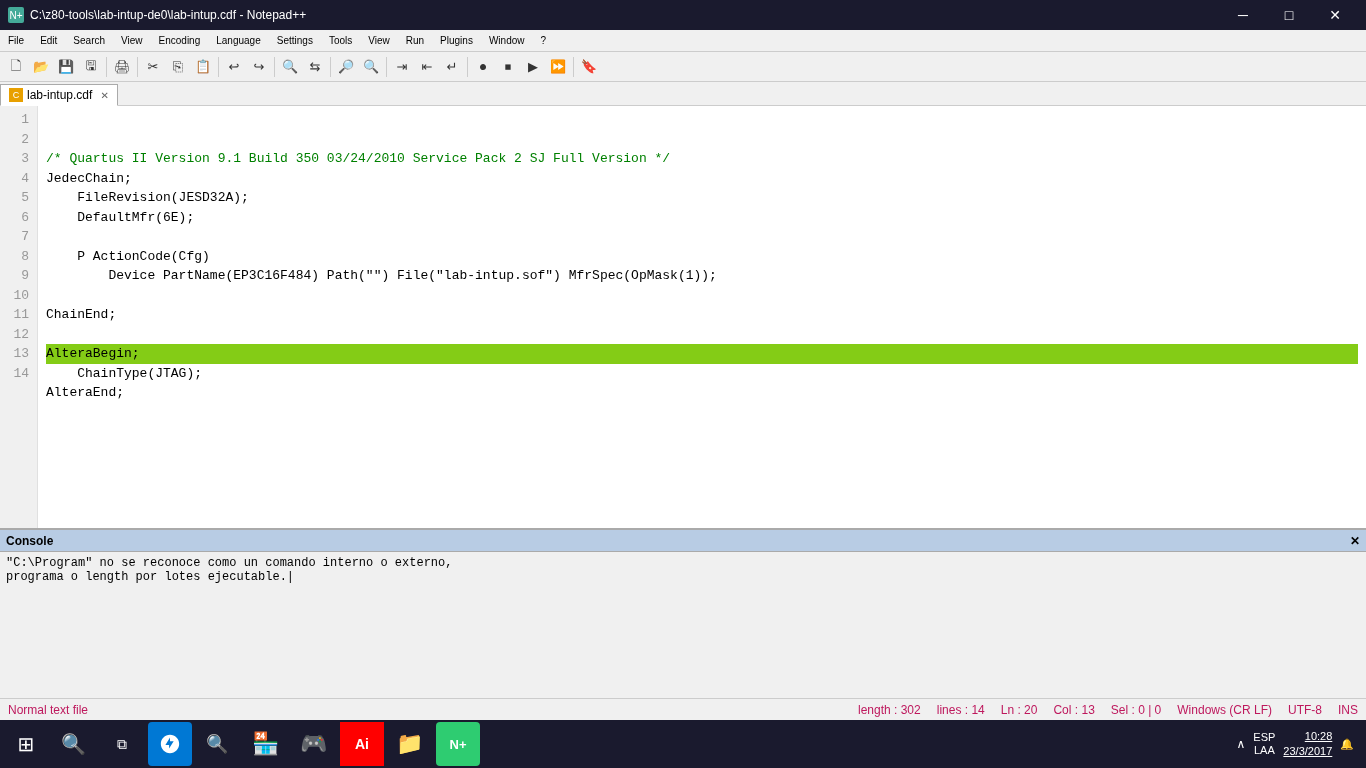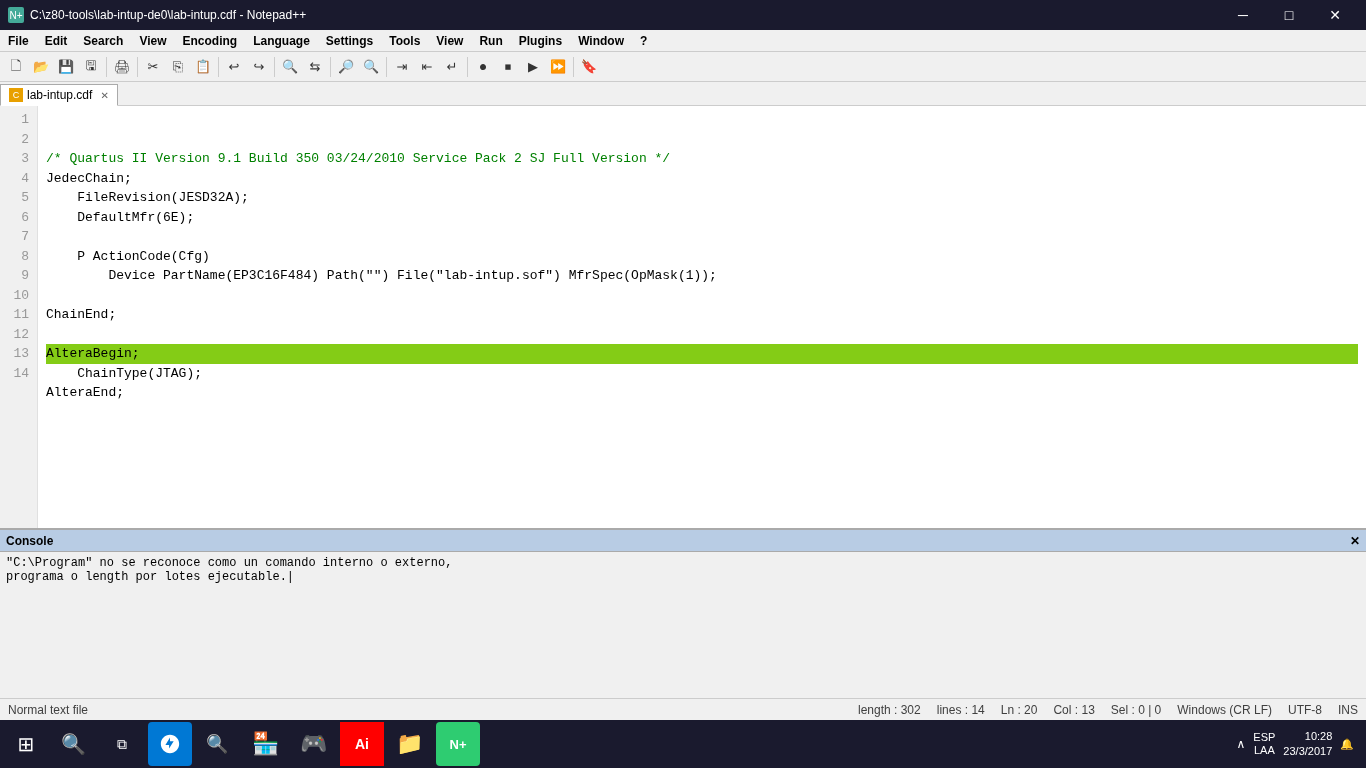--- a/index.html
+++ b/index.html
@@ -24,26 +24,25 @@
     
     #menubar {
       background: #f0f0f0;
       height: 22px;
       display: flex;
       align-items: center;
       border-bottom: 1px solid #ccc;
     }
     .menu-item {
       padding: 2px 8px;
-      font-size: 12px;
+      font-size: 10px;
       cursor: pointer;
       height: 100%;
       display: flex;
       align-items: center;
-      font-weight: bold;
     }
 
     
     #toolbar {
       background: #f0f0f0;
       height: 30px;
       display: flex;
       align-items: center;
       padding: 2px 4px;
       border-bottom: 1px solid #ccc;
@@ -143,21 +142,21 @@
     #statusbar {
       position: fixed;
       bottom: 48px;
       left: 0; right: 0;
       height: 22px;
       background: #f0f0f0;
       border-top: 1px solid #ccc;
       display: flex;
       align-items: center;
       font-size: 12px;
-      color: #404040;
+      color: #be185d;
       padding: 0 8px;
       justify-content: space-between;
     }
     #statusbar-left { display: flex; gap: 16px; }
     #statusbar-right { display: flex; gap: 16px; }
 
     
     #taskbar {
       position: fixed;
       bottom: 0; left: 0; right: 0;
@@ -343,16 +342,16 @@
 
     <div class="taskbar-app" style="font-size:22px;">📁</div>
 
     <div class="taskbar-app" style="background:#2ecc71; border-radius:4px; padding:2px;">
       <span style="font-size:13px; color:#fff; font-weight:bold;">N+</span>
     </div>
   </div>
   <div id="taskbar-right">
     <span style="font-size:12px;">∧</span>
     <span style="text-align:center; line-height:1.2;">ESP<br>LAA</span>
-    <span style="text-align:right; line-height:1.4;">10:28<br>23/3/2017</span>
+    <span style="text-align:right; line-height:1.4;text-decoration:underline;">10:28<br>23/3/2017</span>
     <span>🔔</span>
   </div>
 </div>
 
 </body></html>

